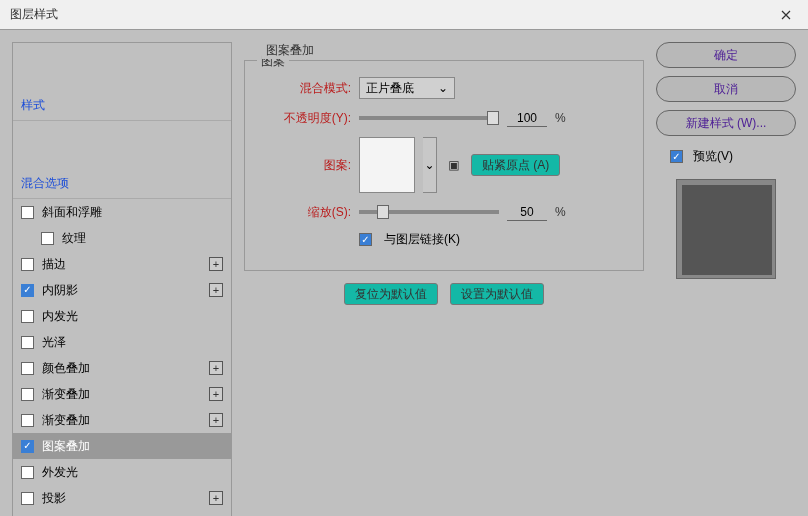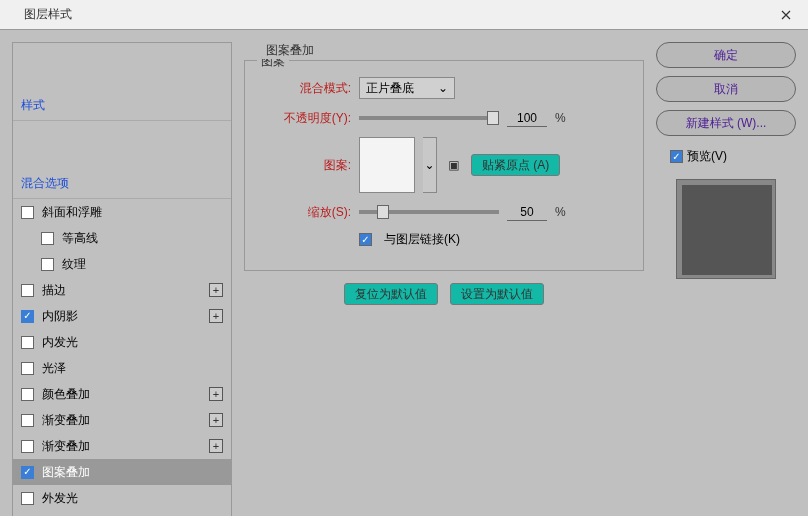--- a/index.html
+++ b/index.html
@@ -1,18 +1,18 @@
 <!DOCTYPE html>
 <html><head>
 <meta charset="utf-8">
 <style>
 * { box-sizing: border-box; margin: 0; padding: 0; font-family: "Microsoft YaHei", sans-serif; font-size: 12px; }
 body { background: #c0c0c0; width: 808px; height: 516px; overflow: hidden; }
 
-.titlebar { height: 30px; background: #f0f0f0; border-bottom: 1px solid #999; display: flex; align-items: center; padding-left: 24px; }
+.titlebar { height: 30px; background: #f0f0f0; border-bottom: 1px solid #999; display: flex; align-items: center; padding-left: 10px; }
 .titlebar .title { color: #333; }
 .titlebar .close { margin-left: auto; width: 45px; height: 30px; display: flex; align-items: center; justify-content: center; color: #333; cursor: pointer; }
 
 .content { display: flex; height: 486px; background: #c0c0c0; padding: 12px; gap: 12px; }
 
 .left { width: 220px; display: flex; flex-direction: column; }
 .styles-list { flex: 1; background: #c0c0c0; border: 1px solid #999; }
 .header-row { padding: 6px 8px; border-bottom: 1px solid #aaa; color: #1d4ed8; margin-top: 48px; }
 .style-row { height: 26px; display: flex; align-items: center; padding: 0 8px; position: relative; cursor: pointer; }
 .style-row.indent { padding-left: 28px; }
@@ -38,21 +38,21 @@
 .pattern-box { width: 56px; height: 56px; background: #f4f4f4; border: 1px solid #888; }
 .pattern-chev { width: 14px; height: 56px; background: #c8c8c8; border: 1px solid #888; border-left: none; display: flex; align-items: center; justify-content: center; }
 .snap-icon { width: 18px; height: 18px; display: flex; align-items: center; justify-content: center; color: #333; }
 .btn { height: 22px; padding: 0 10px; border: 1px solid #777; background: #14b8a6; border-radius: 3px; cursor: pointer; display: flex; align-items: center; color: #333; }
 .cb-inline { width: 13px; height: 13px; border: 1px solid #666; background: #3a7fd5; display: inline-flex; align-items: center; justify-content: center; margin-right: 4px; }
 .cb-inline::after { content: "✓"; color: #fff; font-size: 10px; }
 .bottom-btns { display: flex; gap: 12px; justify-content: center; margin-top: 12px; }
 
 .right { width: 140px; display: flex; flex-direction: column; gap: 8px; align-items: stretch; }
 .rbtn { height: 26px; border: 1px solid #666; background: #b8b8b8; border-radius: 13px; display: flex; align-items: center; justify-content: center; cursor: pointer; color: #4c1d95; }
-.preview-row { display: flex; align-items: center; justify-content: flex-start; margin-top: 4px; padding-left: 14px; }
+.preview-row { display: flex; align-items: center; gap: 6px; justify-content: flex-start; margin-top: 4px; padding-left: 14px; }
 .preview-box { width: 100px; height: 100px; background: #888; border: 1px solid #666; margin: 6px auto 0; }
 .preview-swatch { width: 90px; height: 90px; background: #555; margin: 5px; }
 
 svg { display: block; }
 </style>
 </head>
 <body>
 
 <div class="titlebar">
   <span class="title">图层样式</span>
@@ -66,24 +66,20 @@
 <div class="content">
 
   <div class="left">
     <div class="styles-list">
       <div class="header-row">样式</div>
       <div class="header-row">混合选项</div>
       <div id="style-items">
           <div class="style-row">
             <span class="cb"></span>
             <span>斜面和浮雕</span>
-          </div>
-          <div class="style-row indent">
-            <span class="cb"></span>
-            <span>等高线</span>
           </div>
           <div class="style-row indent">
             <span class="cb"></span>
             <span>纹理</span>
           </div>
           <div class="style-row">
             <span class="cb"></span>
             <span>描边</span>
             <span class="plus">+</span>
           </div>

